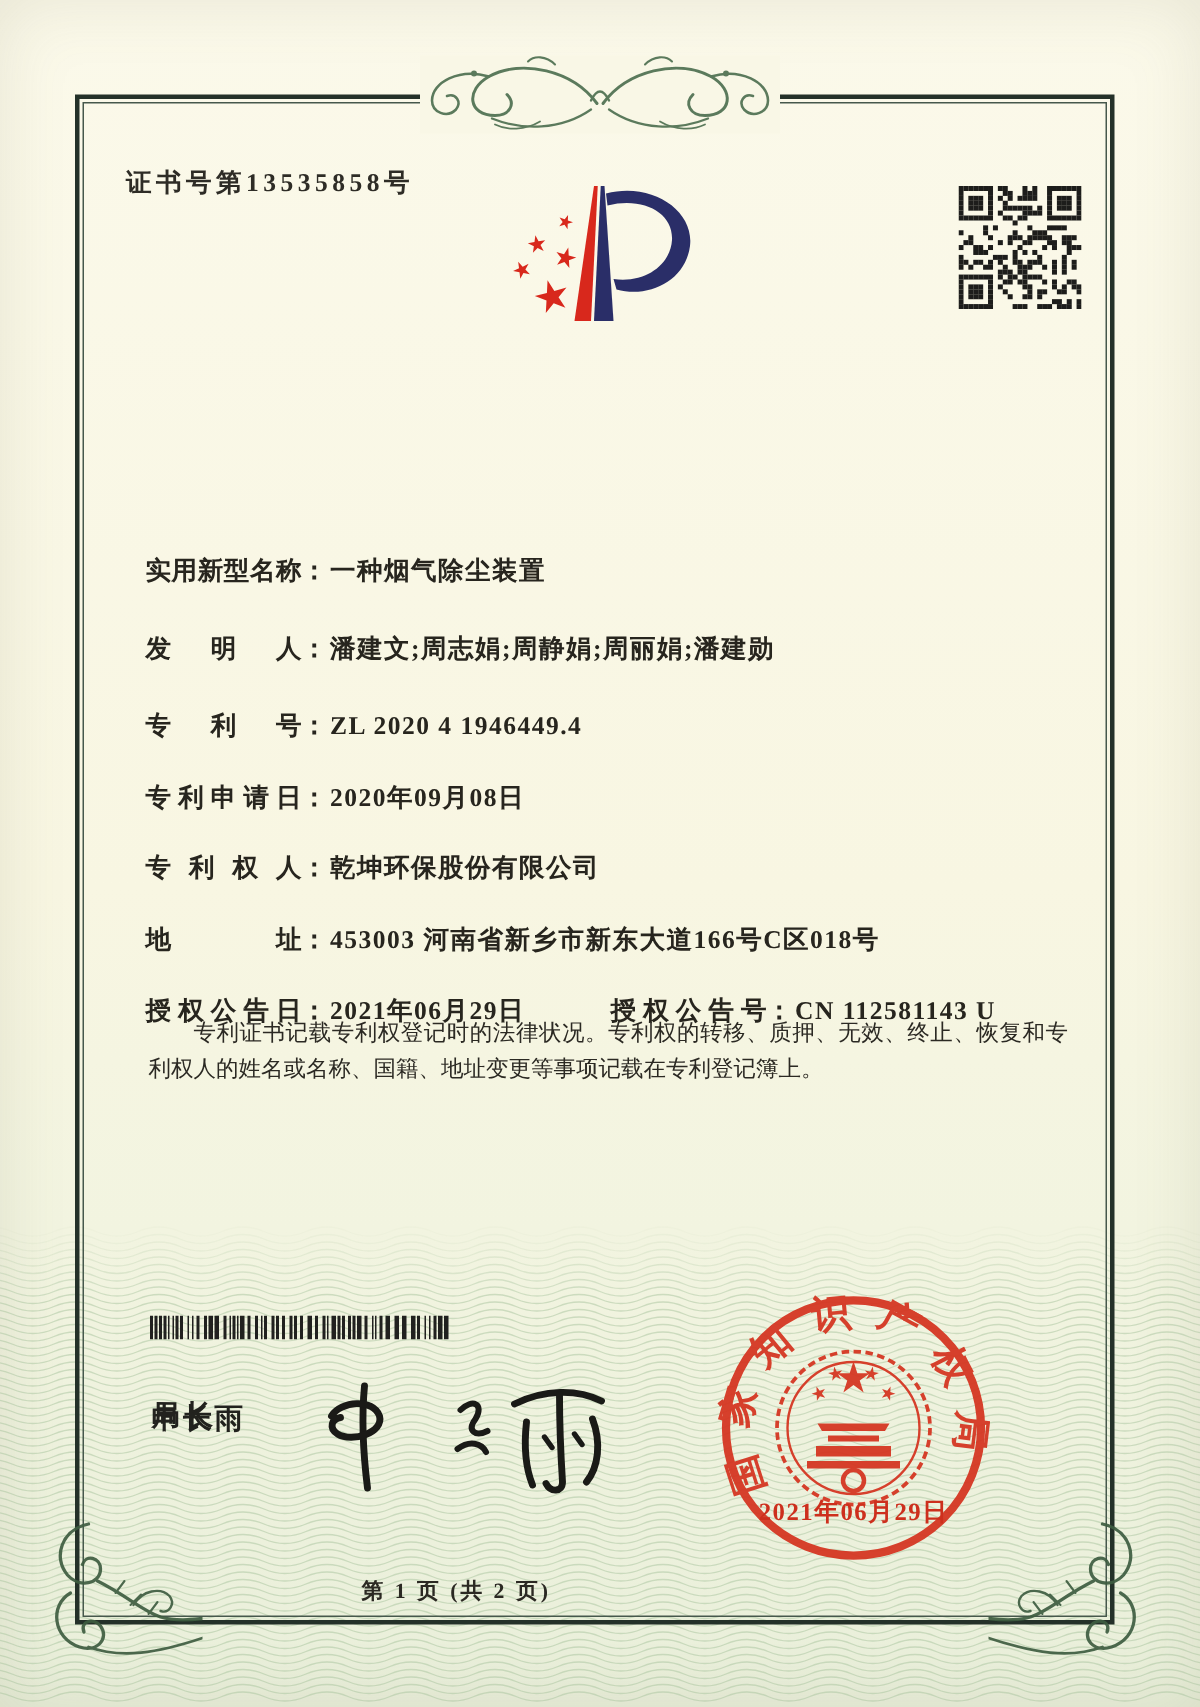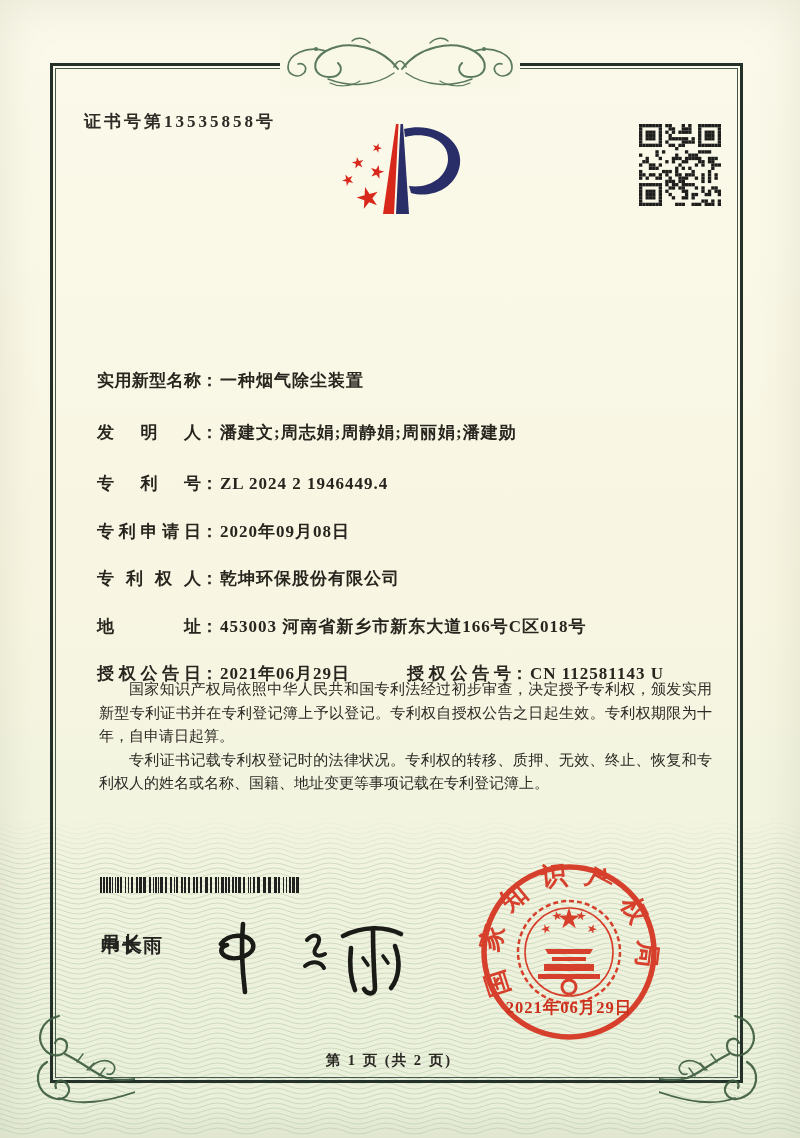--- a/index.html
+++ b/index.html
@@ -33,21 +33,21 @@
   .paras p { text-indent:2em; }
   .barcode { position:absolute; left:100px; top:877px; width:206px; height:16px; }
   .signer-title { position:absolute; left:101px; top:931px; font-size:19px; font-weight:bold;
                   letter-spacing:3px; color:#22221e; }
   .signer-name  { position:absolute; left:101px; top:933px; font-size:19px; font-weight:bold;
                   letter-spacing:2px; color:#22221e; }
   .signature { position:absolute; left:205px; top:910px; width:212px; height:95px; }
   .seal { position:absolute; left:478px; top:861px; width:182px; height:182px; opacity:.93; }
   .seal-date { position:absolute; left:476px; top:997px; width:186px; text-align:center;
                font-size:16.5px; font-weight:bold; color:#cd2f1d; letter-spacing:1px; }
-  .page-no { position:absolute; left:252px; top:1051px; width:200px; text-align:right;
+  .page-no { position:absolute; left:241px; top:1051px; width:200px; text-align:left;
              font-size:14.5px; letter-spacing:2px; color:#2b2923; font-weight:bold; }
   .back-note { position:absolute; left:260px; top:1098px; width:215px; text-align:center;
                font-size:15px; letter-spacing:3px; color:#2b2923; font-weight:bold; }
   .ornament-top { position:absolute; left:278px; top:34px; width:244px; height:58px; }
   .corner { position:absolute; width:106px; height:98px; }
   .corner-bl { left:29px; top:1012px; }
   .corner-br { left:659px; top:1012px; transform:scaleX(-1); }
   svg text { font-family:"Liberation Serif","DejaVu Serif",serif; }
 </style>
 </head>
@@ -461,41 +461,40 @@
 
 
   <div class="fields">
     <div class="frow r1">
       <span class="flabel">实用新型名称</span><span>：</span><span class="fvalue">一种烟气除尘装置</span>
     </div>
     <div class="frow r2">
       <span class="flabel">发明人</span><span>：</span><span class="fvalue">潘建文;周志娟;周静娟;周丽娟;潘建勋</span>
     </div>
     <div class="frow r3">
-      <span class="flabel">专利号</span><span>：</span><span class="fvalue">ZL 2024 2 1946449.4</span>
+      <span class="flabel">专利号</span><span>：</span><span class="fvalue">ZL 2020 4 1946449.4</span>
     </div>
     <div class="frow r4">
       <span class="flabel">专利申请日</span><span>：</span><span class="fvalue">2020年09月08日</span>
     </div>
     <div class="frow r5">
       <span class="flabel">专利权人</span><span>：</span><span class="fvalue">乾坤环保股份有限公司</span>
     </div>
     <div class="frow r6">
       <span class="flabel">地址</span><span>：</span><span class="fvalue">453003 河南省新乡市新东大道166号C区018号</span>
     </div>
     <div class="frow r7">
       <span class="flabel">授权公告日</span><span>：</span><span class="fvalue">2021年06月29日</span>
       <span class="pair2">
         <span class="flabel">授权公告号</span><span>：</span><span class="fvalue">CN 112581143 U</span>
       </span>
     </div>
   </div>
 
   <div class="paras">
-    <p>国家知识产权局依照中华人民共和国专利法经过初步审查，决定授予专利权，颁发实用新型专利证书并在专利登记簿上予以登记。专利权自授权公告之日起生效。专利权期限为十年，自申请日起算。</p>
     <p>专利证书记载专利权登记时的法律状况。专利权的转移、质押、无效、终止、恢复和专利权人的姓名或名称、国籍、地址变更等事项记载在专利登记簿上。</p>
   </div>
 
   <svg class="barcode" viewBox="0 0 206 16" preserveAspectRatio="none">
       <g fill="#21211f">
         <rect x="0" y="0" width="2" height="16"></rect>
         <rect x="3" y="0" width="2" height="16"></rect>
         <rect x="6" y="0" width="2" height="16"></rect>
         <rect x="9" y="0" width="2" height="16"></rect>
         <rect x="12" y="0" width="1" height="16"></rect>

